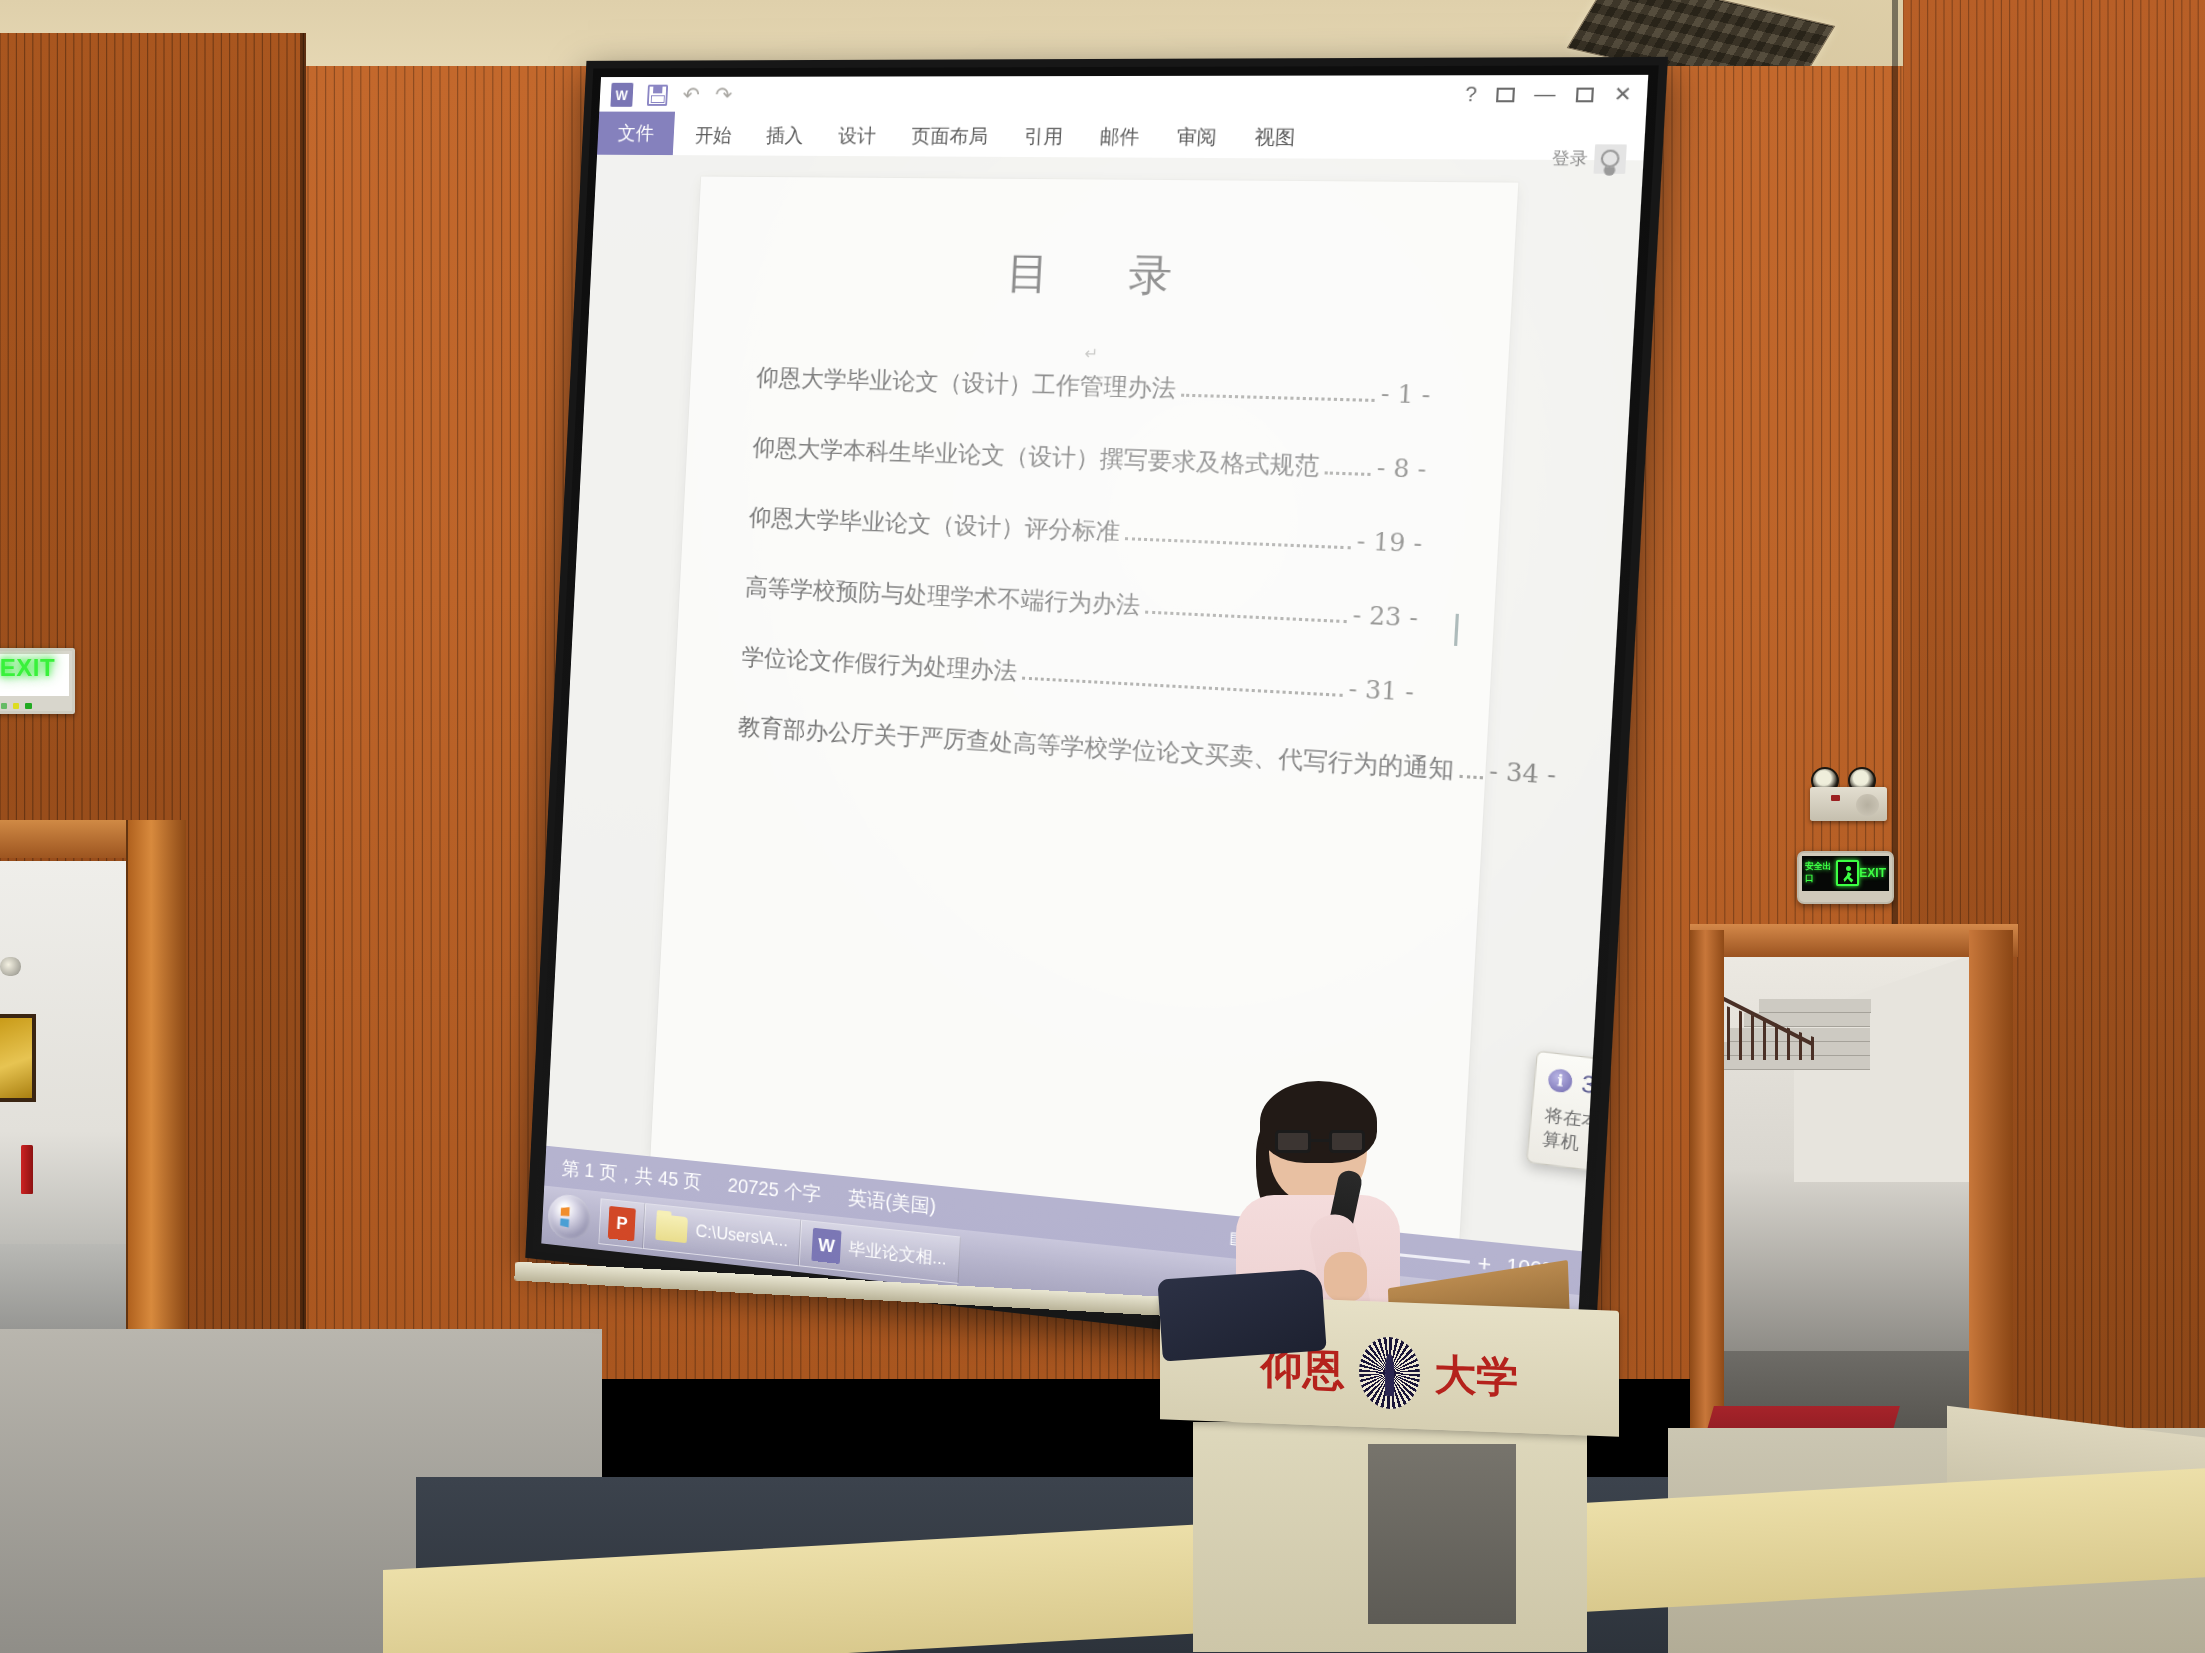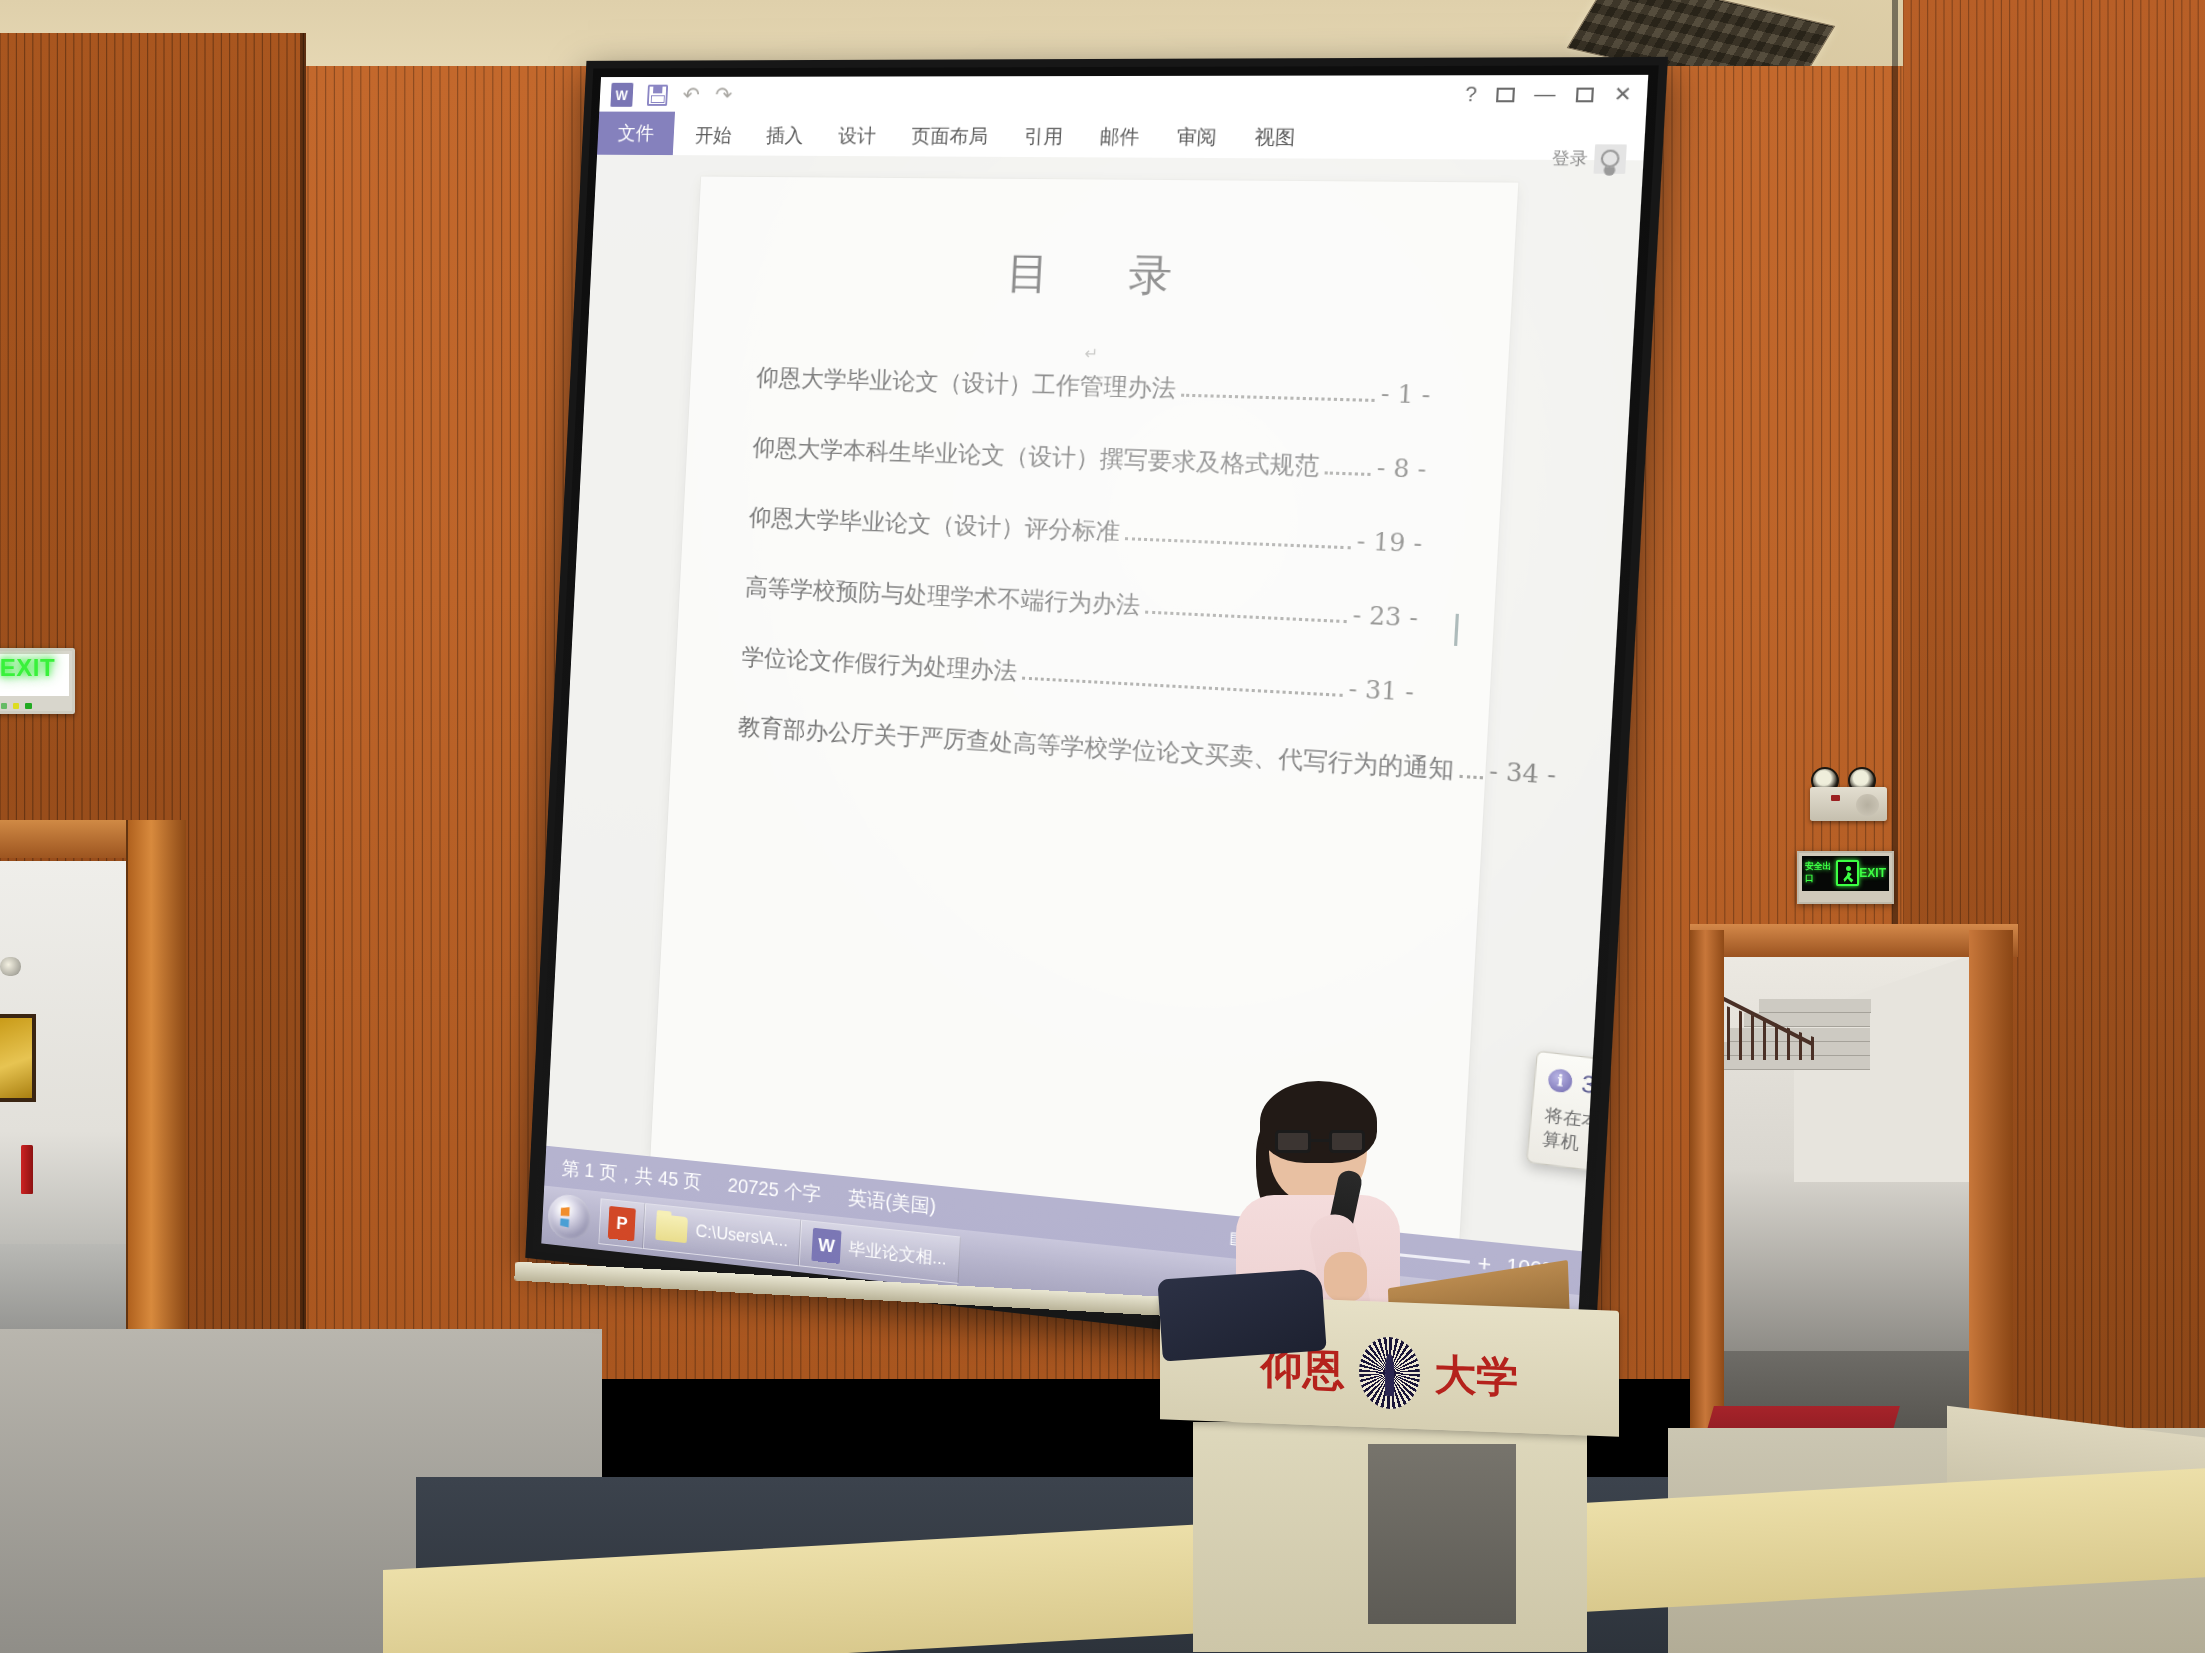--- a/index.html
+++ b/index.html
@@ -113,21 +113,21 @@
     border:2.7px solid #1b1812; }
   .emg-unit .lamp.l { left:13px; }
   .emg-unit .lamp.r { left:50px; }
   .emg-unit .dot { position:absolute; width:8.8px; height:5.5px; background:#9b2020; border-radius:1.1px;
     left:33px; top:32px; }
   .emg-unit .grille { position:absolute; left:58px; top:31px; width:23px; height:22px;
     background:radial-gradient(circle,#b6b0a0,#cfc9ba); border-radius:50%; }
 
   .exit-right {
     position:absolute; left:1797px; top:851px; width:97px; height:53px;
-    background:#cfc9ba; border:2.7px solid #bfb9aa; border-radius:0;
+    background:#cfc9ba; border:2.7px solid #bfb9aa; border-radius:7px;
     box-shadow:0 2.2px 6.6px rgba(0,0,0,.4);
   }
   .exit-right .panel {
     position:absolute; left:2.7px; top:2.7px; right:2.7px; bottom:11px;
     background:#060806; display:flex; align-items:center; justify-content:space-between;
     padding:0 3.3px;
   }
   .exit-right .cn { color:#3dff44; font-size:8.8px; font-weight:bold; letter-spacing:0;
     text-shadow:0 0 4.4px #3dff44; }
   .exit-right .en { color:#3dff44; font-size:12px; font-weight:bold;

